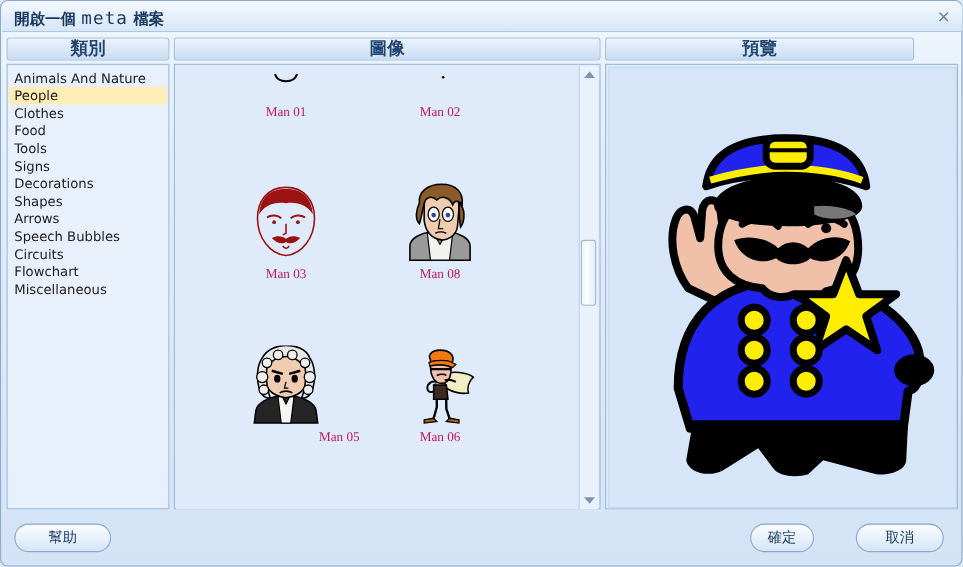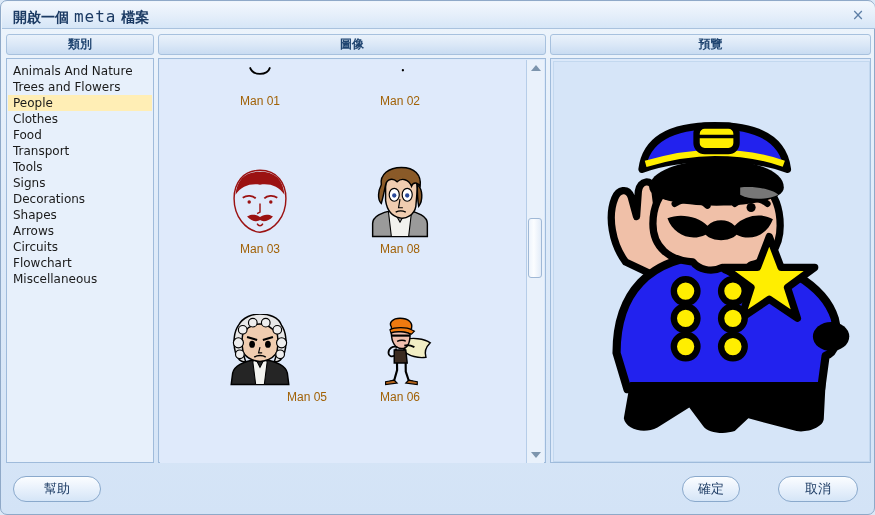--- a/index.html
+++ b/index.html
@@ -62,28 +62,28 @@
     position: absolute;
     top: 33px;
     height: 21px;
     box-sizing: border-box;
     background: linear-gradient(to bottom, #eaf2fb 0%, #dbe8f7 50%, #c9dcf2 100%);
     border: 1px solid #a7c1de;
     border-radius: 3px;
     display: flex;
     align-items: center;
     justify-content: center;
-    font-size: 12px;
+    font-size: 16px;
     font-weight: bold;
     color: #1f4470;
     cursor: pointer;
   }
   #hdr-category { left: 5px;   width: 148px; }
   #hdr-image    { left: 157px; width: 388px; }
-  #hdr-preview  { left: 549px; width: 321px; }
+  #hdr-preview  { left: 549px; width: 281px; }
 
   
   .panel {
     position: absolute;
     top: 57px;
     box-sizing: border-box;
     background: #dce9fa;
     border: 1px solid #9fbbdb;
   }
   #panel-category { left: 5px;   width: 148px; height: 405px; background: #e7f0fb; }
@@ -134,25 +134,25 @@
   }
   .cell-art {
     height: 110px;
     display: flex;
     align-items: flex-end;
     justify-content: center;
     overflow: hidden;
   }
   .cell-label {
     font-size: 12px;
-    color: #a16207;
+    color: #be185d;
     display: inline-block;
     padding: 0 3px;
     margin-top: 2px;
-    font-family: Liberation Sans, sans-serif;
+    font-family: Liberation Serif, serif;
   }
 
   
   .scrollbar {
     position: absolute;
     right: 1px; top: 1px;
     width: 17px; height: 403px;
     background: #e9f1fb;
     border-left: 1px solid #b6cde8;
   }
@@ -230,30 +230,29 @@
     <div class="close-btn">×</div>
   </div>
 
   <div class="col-header" id="hdr-category">類別</div>
   <div class="col-header" id="hdr-image">圖像</div>
   <div class="col-header" id="hdr-preview">預覽</div>
 
   <div class="panel" id="panel-category">
     <div class="cat-list" id="cat-list">
         <div class="cat-item">Animals And Nature</div>
-        <div class="cat-item">Trees and Flowers</div>
         <div class="cat-item selected">People</div>
         <div class="cat-item">Clothes</div>
         <div class="cat-item">Food</div>
-        <div class="cat-item">Transport</div>
         <div class="cat-item">Tools</div>
         <div class="cat-item">Signs</div>
         <div class="cat-item">Decorations</div>
         <div class="cat-item">Shapes</div>
         <div class="cat-item">Arrows</div>
+        <div class="cat-item">Speech Bubbles</div>
         <div class="cat-item">Circuits</div>
         <div class="cat-item">Flowchart</div>
         <div class="cat-item">Miscellaneous</div>
       </div>
   </div>
 
   <div class="panel" id="panel-image">
     <div class="img-scroll-area">
       <div class="img-grid" id="img-grid">
           <div class="grid-cell" style="left: 30px; top: 0px;">

